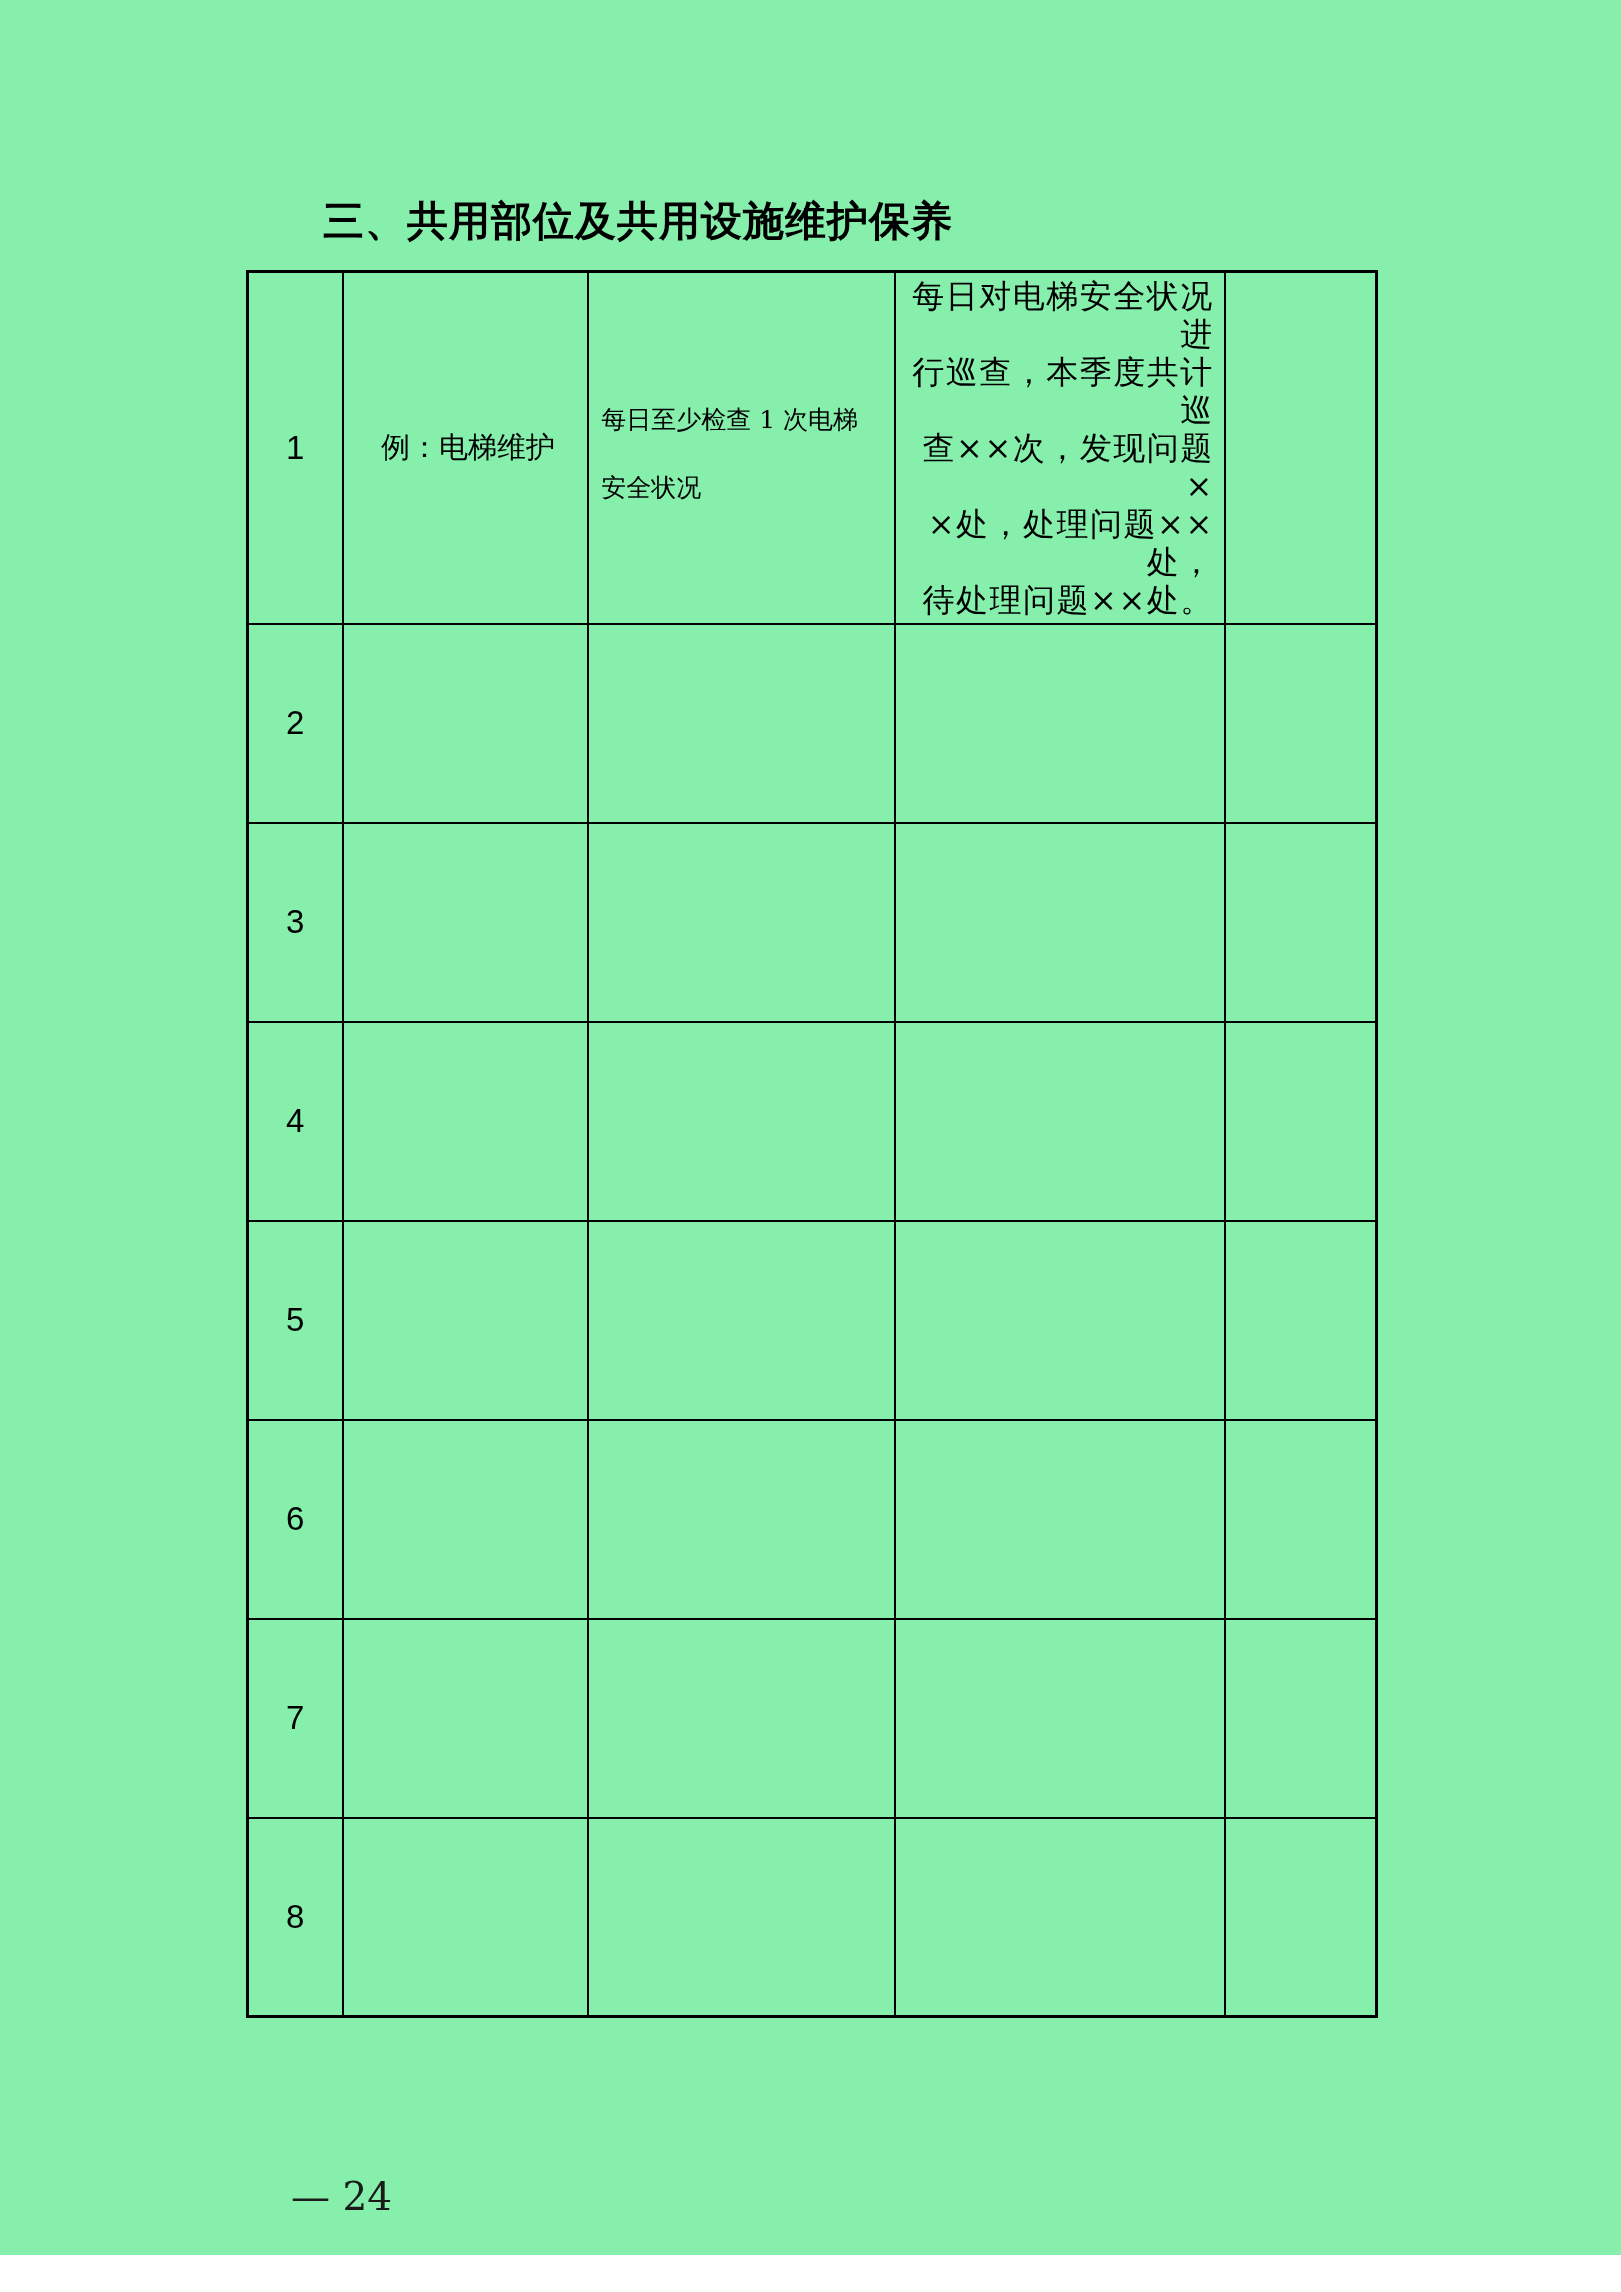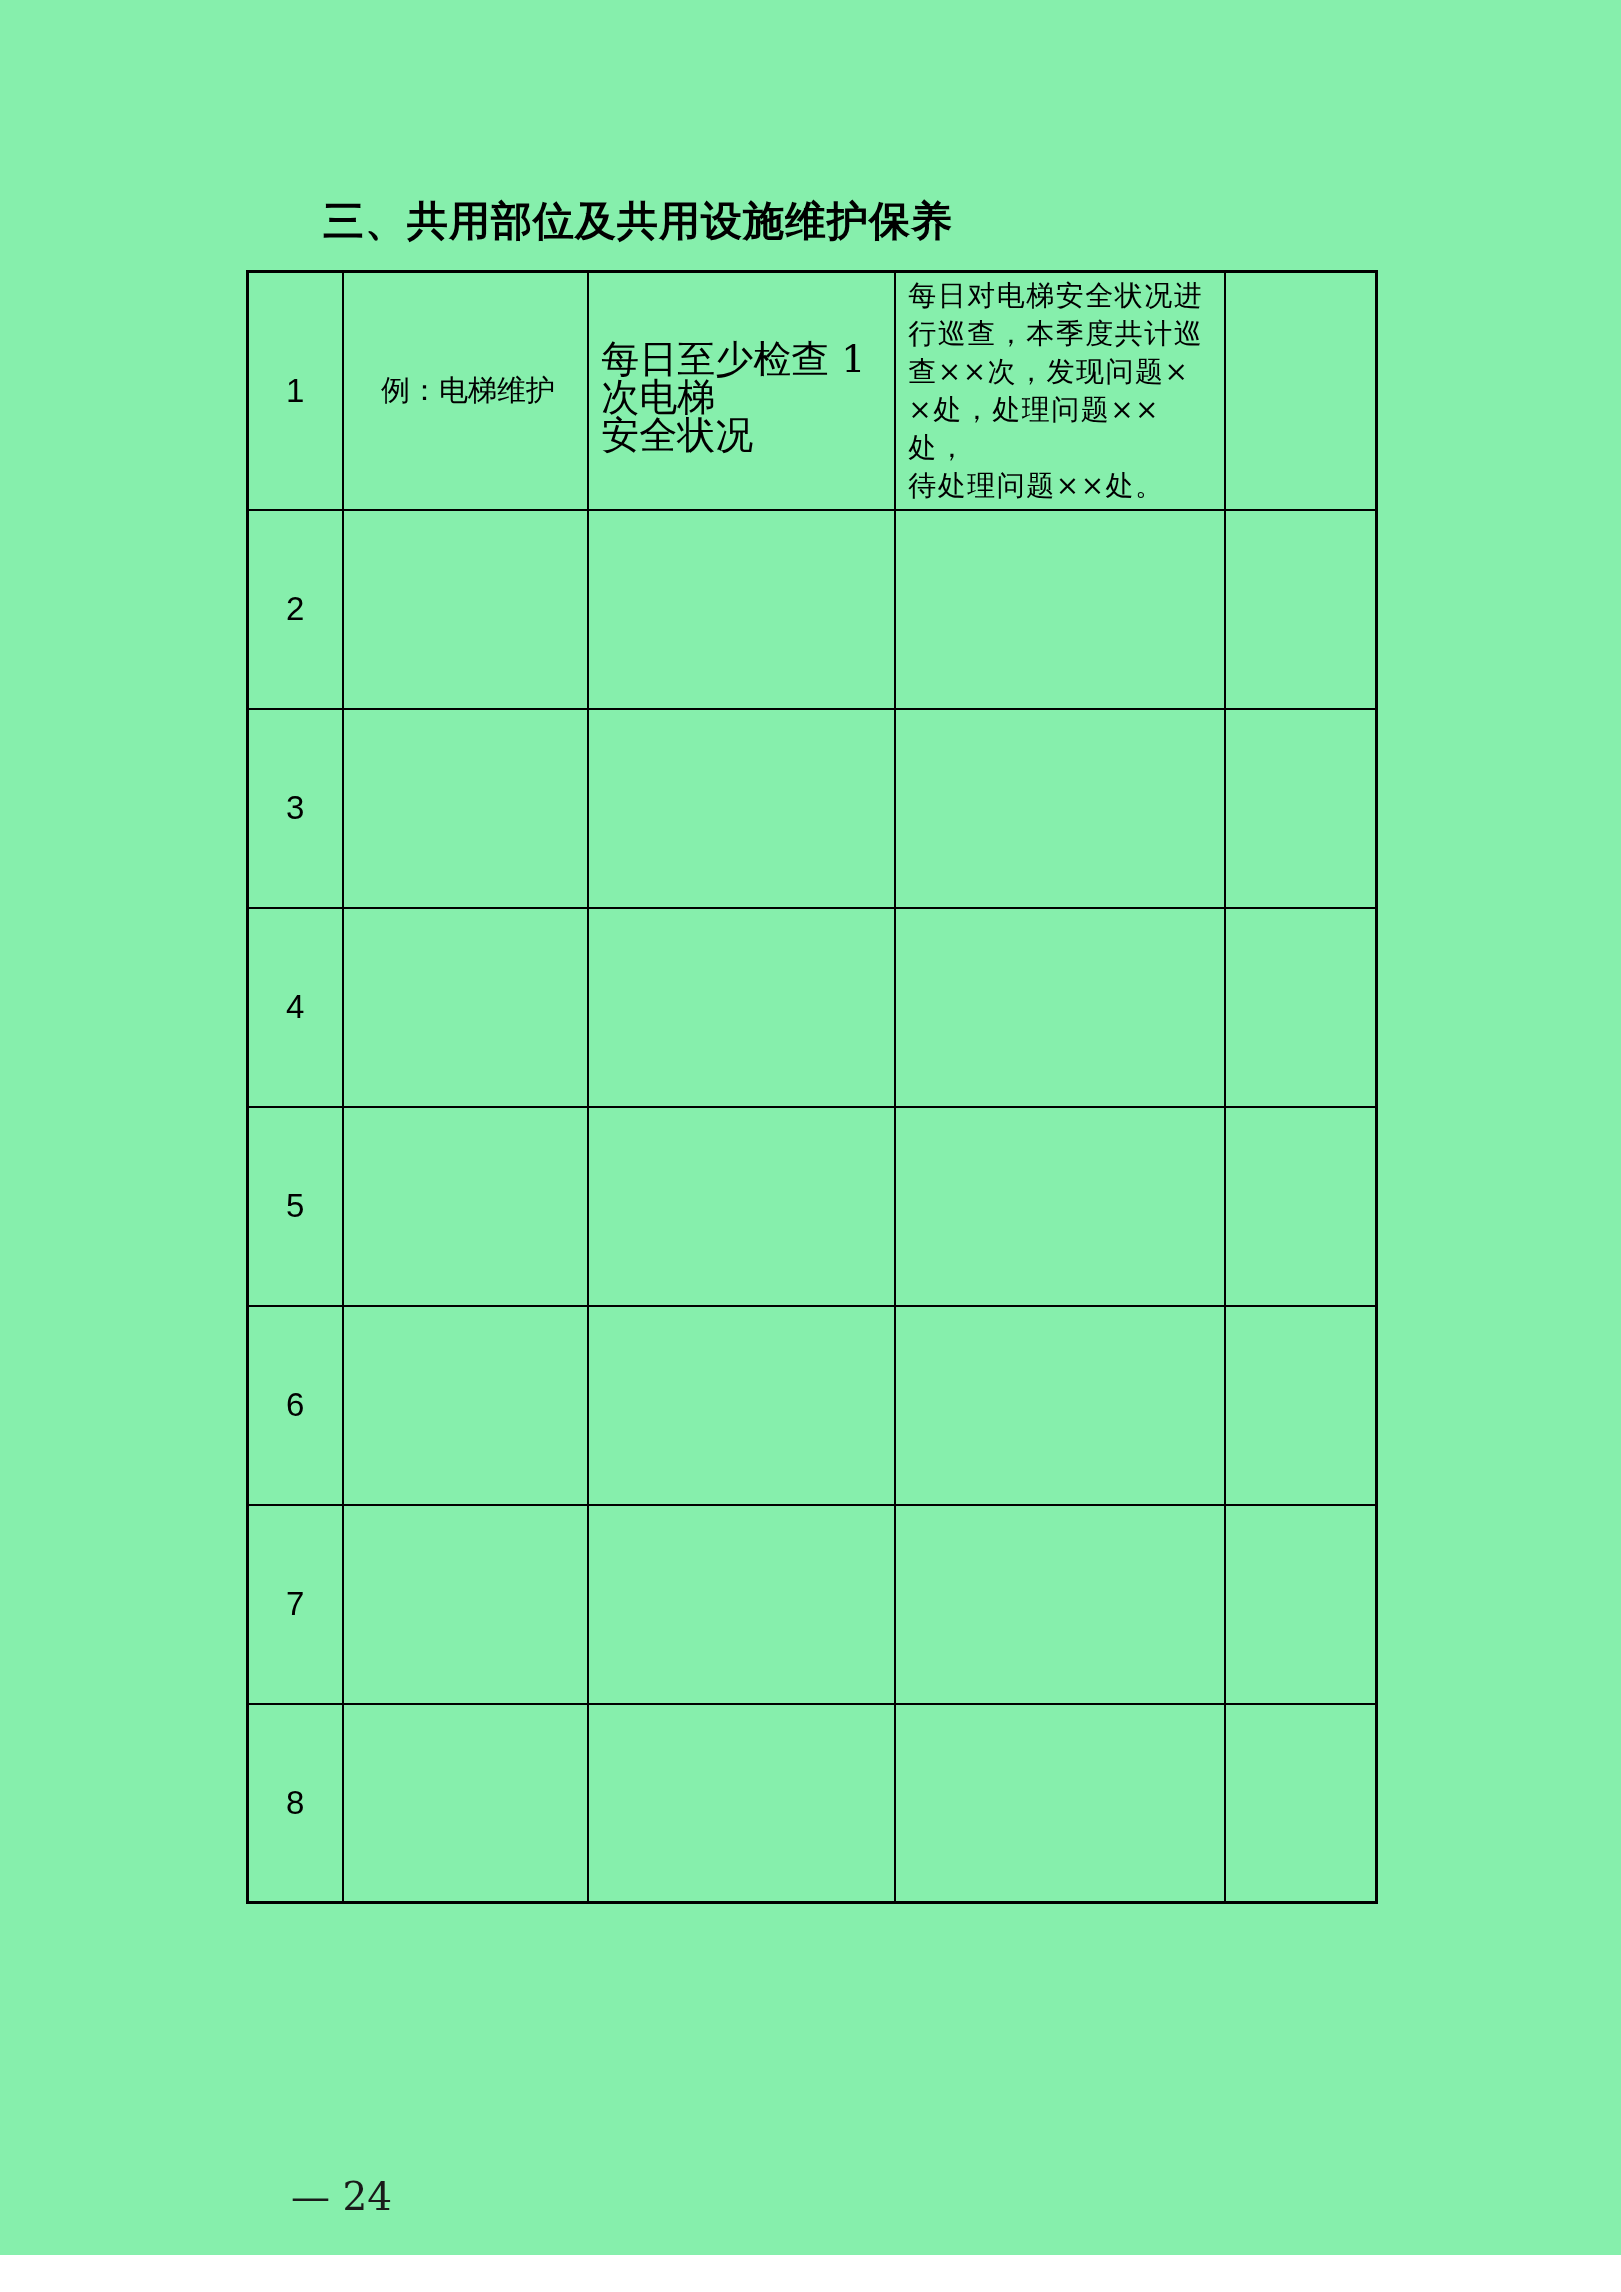--- a/index.html
+++ b/index.html
@@ -60,29 +60,29 @@
     text-align: center;
     padding-left: 13.7px;
     padding-right: 7.8px;
     font-size: 29px;
     font-family: "DejaVu Serif", serif;
     white-space: pre-line;
   }
   td.cell-contract {
     text-align: left;
     padding: 13.7px 11.8px 2px 12.7px;
-    font-size: 38px;
-    line-height: 38px;
+    font-size: 25px;
+    line-height: 68px;
     font-family: "DejaVu Serif", serif;
     white-space: pre-line;
   }
   td.cell-actual {
-    text-align: left;
+    text-align: right;
     padding: 3.9px 9.8px 3.9px 12.7px;
-    font-size: 28px;
+    font-size: 32px;
     line-height: 38px;
     letter-spacing: 1.5px;
     font-family: "DejaVu Serif", serif;
     white-space: pre-line;
   }
   td.cell-remark {
     font-size: 29px;
     font-family: "DejaVu Serif", serif;
   }
   .page-number {

